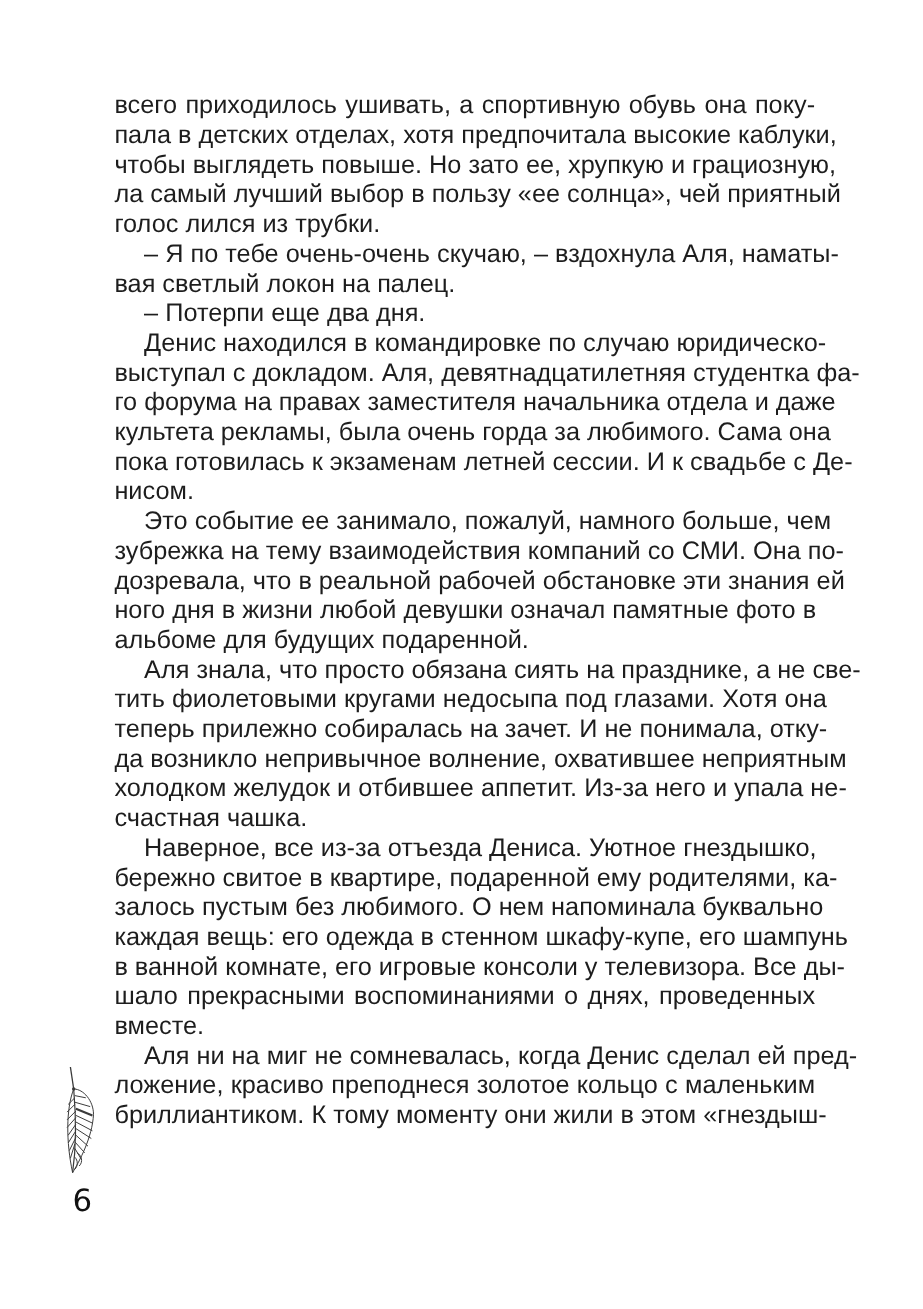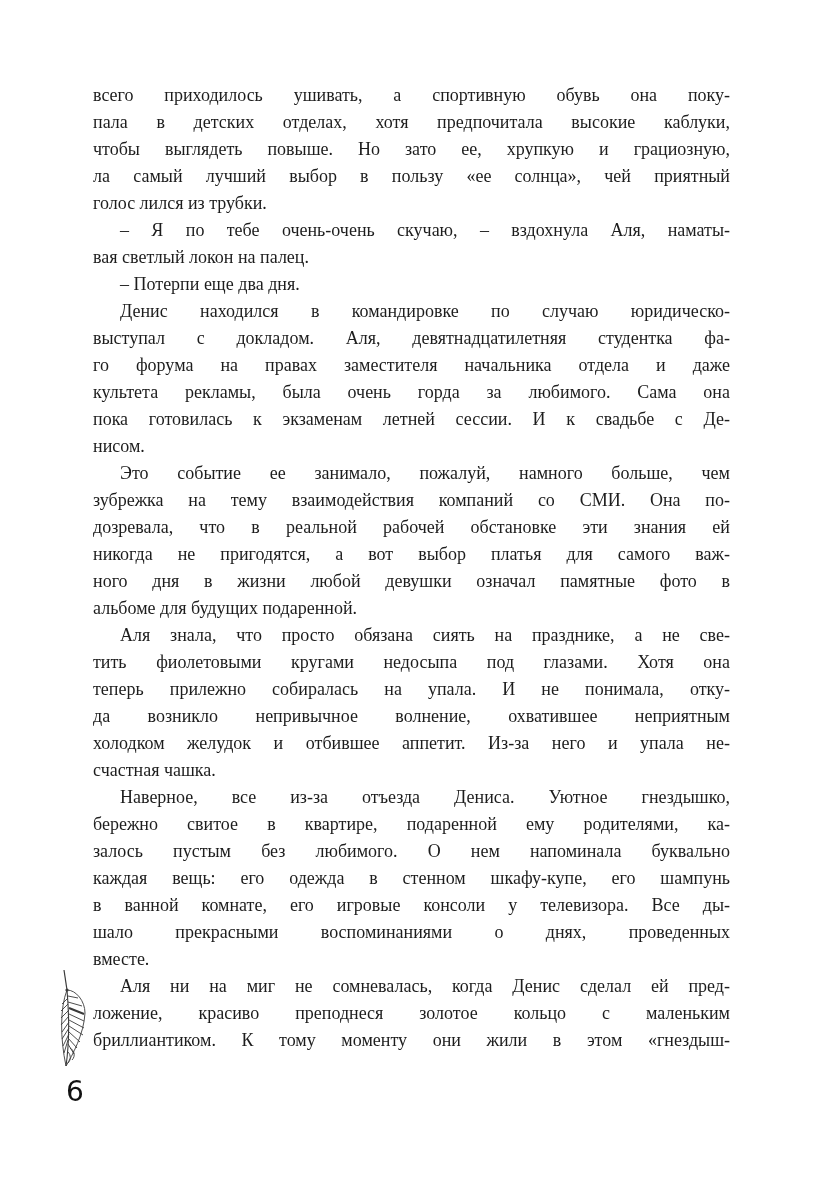--- a/index.html
+++ b/index.html
@@ -15,25 +15,25 @@
   }
   .page {
     position: absolute;
     left: 0; top: 0;
     width: 839px;
     height: 1190px;
     background: #ffffff;
   }
   .text-block {
     position: absolute;
-    left: 93px;
+    left: 104px;
     top: 82px;
     width: 637px;
-    font-family: Liberation Serif, serif;
-    font-size: 18px;
+    font-family: Liberation Sans, sans-serif;
+    font-size: 23px;
     line-height: 27px;
     color: #1d1d1d;
   }
   .line {
     display: block;
     white-space: nowrap;
     text-align: justify;
     text-align-last: justify;
     height: 27px;
   }
@@ -85,28 +85,27 @@
         <span class="line">выступал с докладом. Аля, девятнадцатилетняя студентка фа-</span>
         <span class="line">го форума на правах заместителя начальника отдела и даже</span>
         <span class="line">культета рекламы, была очень горда за любимого. Сама она</span>
         <span class="line">пока готовилась к экзаменам летней сессии. И к свадьбе с Де-</span>
         <span class="line last">нисом.</span>
       </div>
       <div>
         <span class="line indent">Это событие ее занимало, пожалуй, намного больше, чем</span>
         <span class="line">зубрежка на тему взаимодействия компаний со СМИ. Она по-</span>
         <span class="line">дозревала, что в реальной рабочей обстановке эти знания ей</span>
-        <span class="line">никогда не пригодятся, а вот выбор платья для самого важ-</span>
         <span class="line">ного дня в жизни любой девушки означал памятные фото в</span>
         <span class="line last">альбоме для будущих подаренной.</span>
       </div>
       <div>
         <span class="line indent">Аля знала, что просто обязана сиять на празднике, а не све-</span>
         <span class="line">тить фиолетовыми кругами недосыпа под глазами. Хотя она</span>
-        <span class="line">теперь прилежно собиралась на упала. И не понимала, отку-</span>
+        <span class="line">теперь прилежно собиралась на зачет. И не понимала, отку-</span>
         <span class="line">да возникло непривычное волнение, охватившее неприятным</span>
         <span class="line">холодком желудок и отбившее аппетит. Из-за него и упала не-</span>
         <span class="line last">счастная чашка.</span>
       </div>
       <div>
         <span class="line indent">Наверное, все из-за отъезда Дениса. Уютное гнездышко,</span>
         <span class="line">бережно свитое в квартире, подаренной ему родителями, ка-</span>
         <span class="line">залось пустым без любимого. О нем напоминала буквально</span>
         <span class="line">каждая вещь: его одежда в стенном шкафу-купе, его шампунь</span>
         <span class="line">в ванной комнате, его игровые консоли у телевизора. Все ды-</span>

